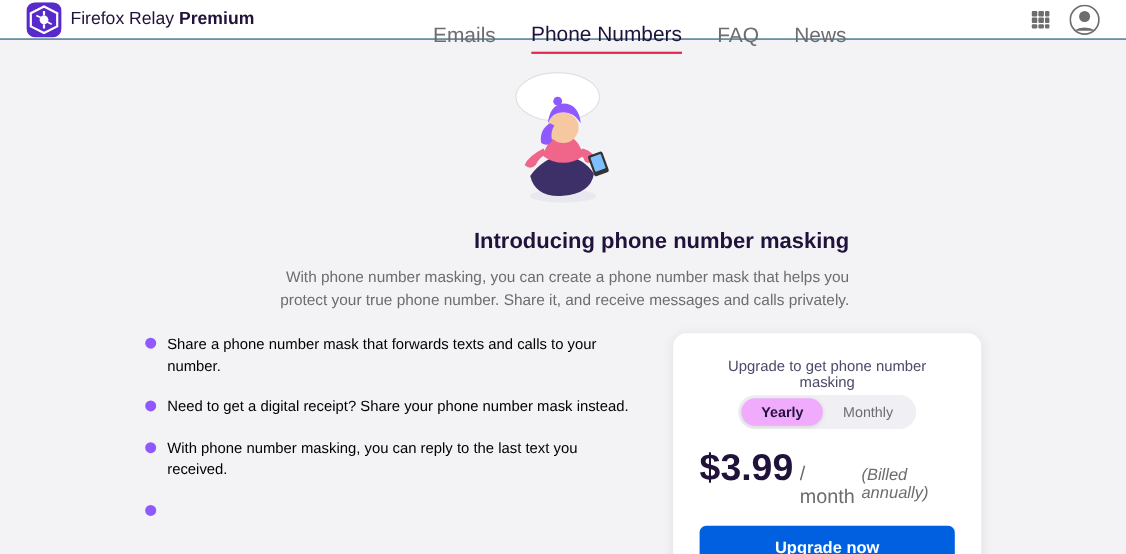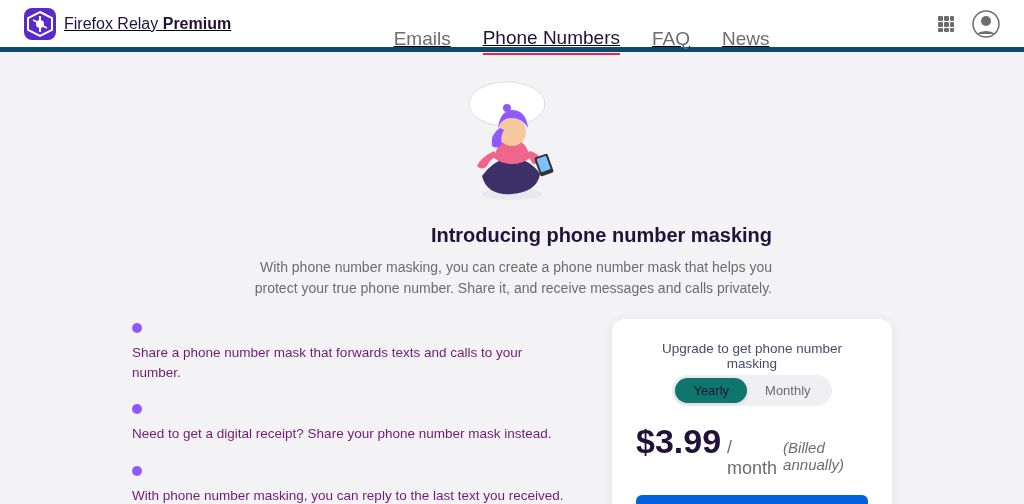--- a/index.html
+++ b/index.html
@@ -7,27 +7,26 @@
       font-family: -apple-system, BlinkMacSystemFont, 'Segoe UI', sans-serif;
       background: #f3f3f5;
       width: 1024px;
       height: 504px;
       overflow: hidden;
     }
 
     
     .header {
       background: #fff;
-      height: 52px;
+      height: 36px;
       display: flex;
       align-items: center;
       justify-content: space-between;
       padding: 0 24px;
-      border-bottom: 5px solid #0c4a6e;
-      text-decoration: underline;
+      border-bottom: 1px solid #0c4a6e;
     }
     .header-left {
       display: flex;
       align-items: center;
       gap: 8px;
     }
     .logo-icon {
       width: 32px;
       height: 32px;
     }
@@ -119,23 +118,22 @@
       flex: 1;
       display: flex;
       flex-direction: column;
       gap: 18px;
     }
     .feature-item {
       display: flex;
       align-items: flex-start;
       gap: 10px;
       font-size: 13.5px;
-      color: #701a75;
+      color: #000000;
       line-height: 1.45;
-      flex-direction: column;
     }
     .bullet {
       width: 10px;
       height: 10px;
       min-width: 10px;
       border-radius: 50%;
       background: #9059ff;
       margin-top: 4px;
     }
 
@@ -164,23 +162,23 @@
     .toggle-btn {
       padding: 5px 18px;
       border-radius: 16px;
       font-size: 13px;
       cursor: pointer;
       border: none;
       background: transparent;
       color: #6d6d6e;
     }
     .toggle-btn.active {
-      background: #0f766e;
-      color: #20123a;
-      font-weight: 400;
+      background: #f0abfc;
+      color: #20123a;
+      font-weight: 700;
       box-shadow: 0 1px 4px rgba(0,0,0,0.12);
     }
     .price-row {
       display: flex;
       align-items: baseline;
       gap: 6px;
       margin-bottom: 16px;
     }
     .price-amount {
       font-size: 34px;

